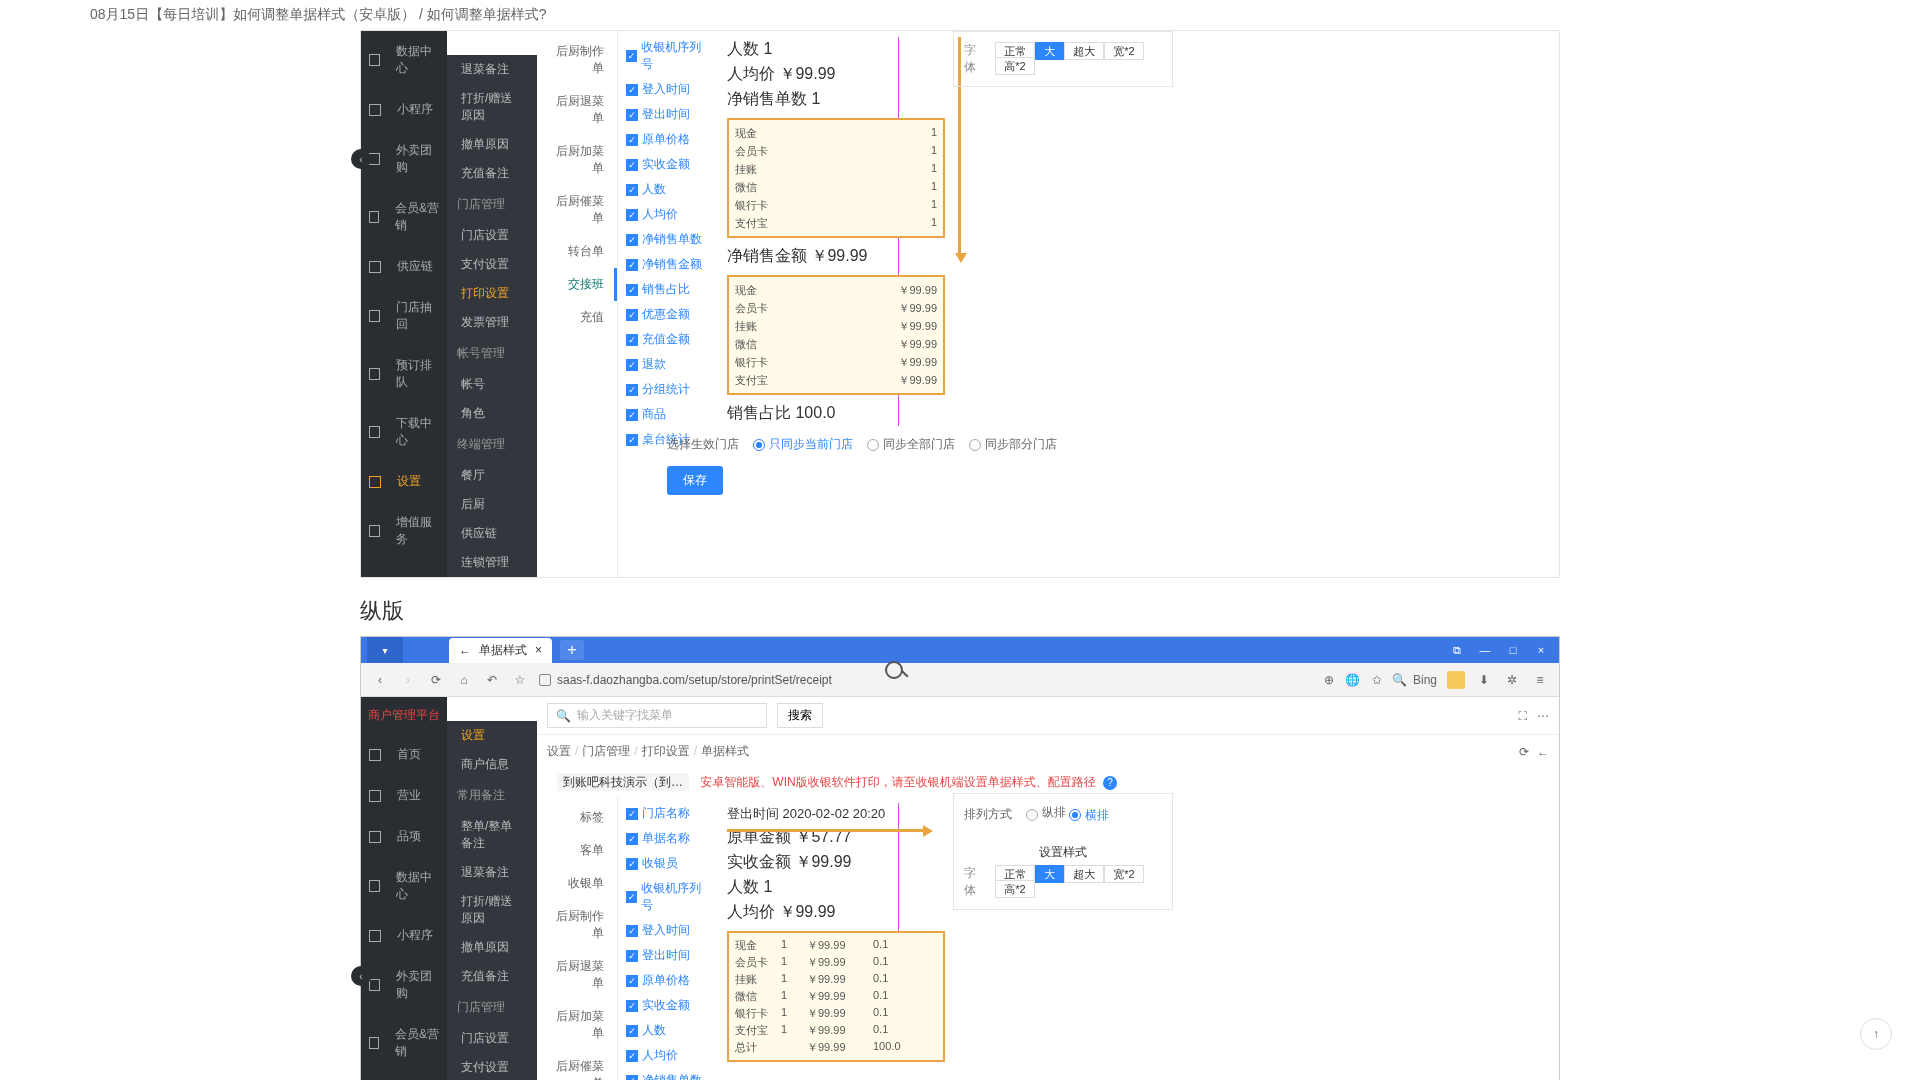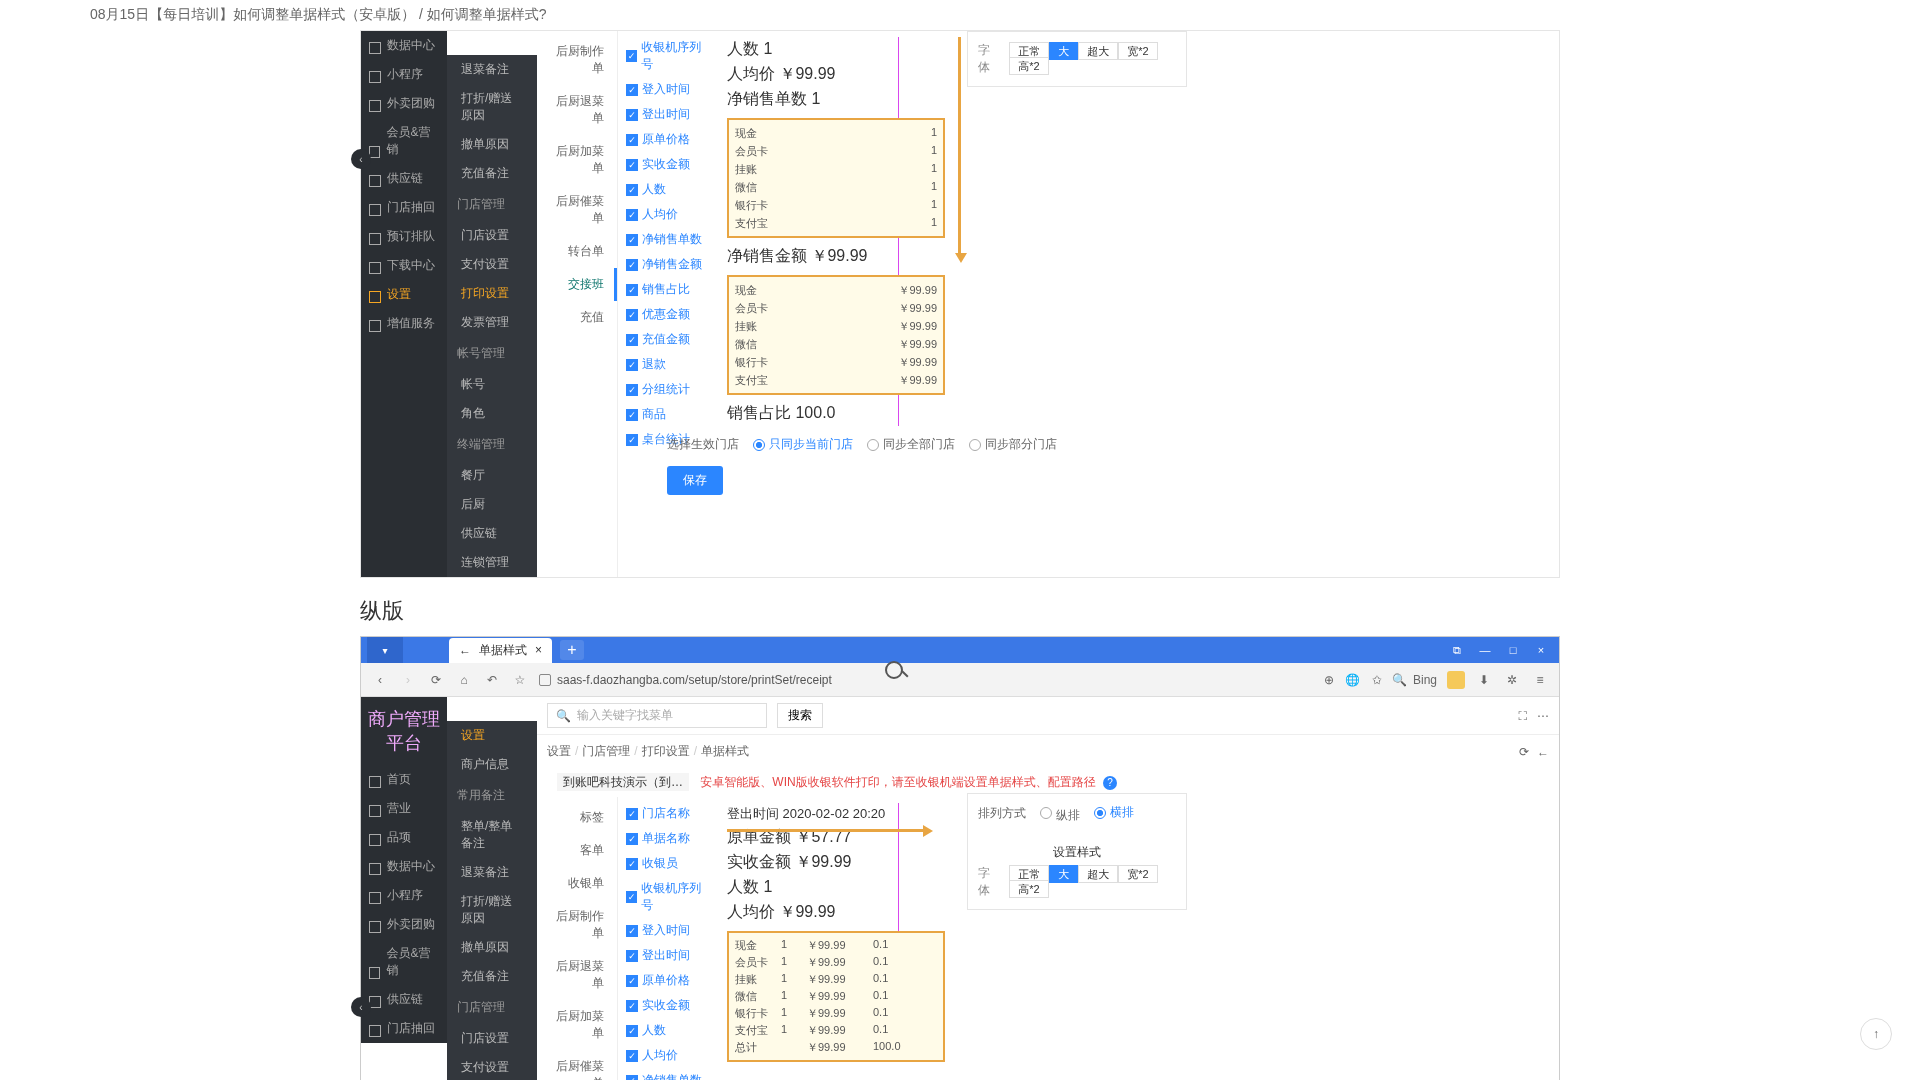--- a/index.html
+++ b/index.html
@@ -1,41 +1,41 @@
 <!DOCTYPE html>
 <html><head>
 <meta charset="utf-8">
 <style>
 * { box-sizing: border-box; margin: 0; padding: 0; }
 body { font-family: -apple-system, "Segoe UI", Arial, sans-serif; font-size: 12px; background: #fff; color: #333; }
 .page-title { padding: 6px 90px; font-size: 14px; color: #666; }
 .view-wrap { margin: 0 auto; width: 1200px; }
 .app { display: flex; border: 1px solid #e5e5e5; }
 .sidebar1 { width: 86px; background: #2a2e33; color: #aaa; font-size: 12px; position: relative; }
-.sidebar1 .item { padding: 6px 8px; display: flex; align-items: flex-end; gap: 6px; cursor: pointer; }
+.sidebar1 .item { padding: 12px 8px; display: flex; align-items: center; gap: 16px; cursor: pointer; }
 .sidebar1 .item.active { color: #f5a623; }
 .sidebar1 .ico { width: 12px; height: 12px; border: 1px solid currentColor; display: inline-block; }
 .collapse-btn { position: absolute; left: -10px; top: 118px; width: 20px; height: 20px; border-radius: 50%; background: #2a2e33; color: #ccc; display: flex; align-items: center; justify-content: center; font-size: 10px; }
 .sidebar2 { width: 90px; background: #33373d; color: #bbb; margin-top: 24px; }
 .sidebar2 .group-title { padding: 8px 10px; font-size: 12px; color: #999; }
 .sidebar2 .sitem { padding: 6px 14px; cursor: pointer; font-size: 12px; }
 .sidebar2 .sitem.active { color: #f5a623; }
 .col3 { width: 80px; padding-top: 4px; }
 .col3 .t { padding: 8px 10px; text-align: right; font-size: 12px; color: #666; border-right: 3px solid transparent; cursor: pointer; }
 .col3 .t.active { color: #0f766e; border-right-color: #2b86ff; }
 .col4 { width: 100px; border-left: 1px solid #eee; padding-top: 4px; }
 .col4 .citem { display: flex; align-items: center; gap: 4px; padding: 4px 8px; font-size: 12px; color: #2b86ff; cursor: pointer; }
 .col4 .cb { width: 12px; height: 12px; background: #2b86ff; display: inline-flex; align-items: center; justify-content: center; color: #fff; font-size: 9px; }
 .preview { flex: 1; padding: 6px 10px; position: relative; }
 .receipt { border-right: 1px solid #d946ef; padding-right: 10px; width: 172px; }
 .receipt .line { padding: 2px 0; font-size: 13px; color: #333; }
 .receipt .big { font-size: 16px; }
 .pay-table { border: 2px solid #e8a542; background: #fffbe8; margin: 6px 0; padding: 4px 6px; width: 218px; }
 .pay-table .row { display: flex; justify-content: space-between; font-size: 11px; padding: 1.5px 0; color: #555; }
-.side-panel { position: absolute; left: 250px; top: 0; width: 220px; border: 1px solid #e5e5e5; padding: 10px; }
+.side-panel { position: absolute; left: 236px; top: 0; width: 220px; border: 1px solid #e5e5e5; padding: 10px; }
 .fontrow { display: flex; gap: 4px; align-items: center; }
 .fontrow .lbl { color: #888; font-size: 12px; margin-right: 6px; }
 .fbtn { border: 1px solid #ddd; padding: 2px 8px; font-size: 11px; cursor: pointer; background: #fff; }
 .fbtn.active { background: #2b86ff; color: #fff; border-color: #2b86ff; }
 .arrow-down { position: absolute; left: 238px; top: 6px; width: 10px; height: 220px; }
 .arrow-down .line { width: 3px; height: 100%; background: #e8a542; margin-left: 3px; }
 .arrow-down .head { width: 0; height: 0; border-left: 6px solid transparent; border-right: 6px solid transparent; border-top: 10px solid #e8a542; position: absolute; bottom: -6px; }
 .footer-row { padding: 10px 0 6px 0; display: flex; align-items: center; gap: 14px; font-size: 12px; color: #666; margin-left: -60px; }
 .radio { width: 12px; height: 12px; border-radius: 50%; border: 1px solid #aaa; display: inline-block; vertical-align: middle; margin-right: 4px; }
 .radio.checked { border-color: #2b86ff; background: radial-gradient(#2b86ff 40%, #fff 45%); }
@@ -66,21 +66,21 @@
 .style-title { text-align: center; font-size: 12px; padding: 10px 0 4px 0; }
 .horiz-table { border: 2px solid #e8a542; background: #fffbe8; margin: 6px 0; padding: 4px 6px; width: 218px; }
 .horiz-table .row { display: grid; grid-template-columns: 40px 20px 60px 30px; font-size: 11px; padding: 1px 0; color: #555; gap: 6px; }
 .arrow-right { position: absolute; left: 10px; top: 28px; width: 200px; height: 12px; }
 .arrow-right .ln { height: 3px; background: #e8a542; width: 100%; margin-top: 4px; }
 .arrow-right .hd { width: 0; height: 0; border-top: 6px solid transparent; border-bottom: 6px solid transparent; border-left: 10px solid #e8a542; position: absolute; right: -6px; top: 0; }
 .caption-text { position: absolute; left: 0px; top: 44px; font-size: 30px; font-weight: 600; color: #f08a28; white-space: nowrap; z-index: 5; }
 .magnifier { position: absolute; left: 524px; top: -2px; width: 18px; height: 18px; border: 2px solid #555; border-radius: 50%; }
 .magnifier::after { content: ""; position: absolute; width: 8px; height: 2px; background: #555; right: -8px; bottom: 2px; transform: rotate(45deg); }
 .back-to-top { position: fixed; right: 28px; bottom: 30px; width: 32px; height: 32px; border: 1px solid #ddd; border-radius: 50%; display: flex; align-items: center; justify-content: center; color: #666; background: #fff; cursor: pointer; }
-.brand-title { text-align: center; color: #f0abfc; padding: 10px 0; font-size: 18px; background: #2a2e33; }
+.brand-title { text-align: center; color: #ef4444; padding: 10px 0; font-size: 12px; background: #2a2e33; }
 .tab-dropdown { width: 36px; height: 26px; background: #2f66cc; color: #fff; display: flex; align-items: center; justify-content: center; font-size: 10px; }
 </style>
 </head>
 <body>
 
 <div class="page-title">08月15日【每日培训】如何调整单据样式（安卓版） / 如何调整单据样式?</div>
 
 <div class="view-wrap">
 
 <div class="app">
@@ -538,21 +538,21 @@
                     <span>总计</span>
                     <span></span>
                     <span>￥99.99</span>
                     <span>100.0</span>
                   </div>
                 </div>
           </div>
           <div class="side-panel" style="top:-4px;">
             <div class="paylayout">
               <span>排列方式</span>
-              <span id="layoutopts"><span style="display: inline-flex; align-items: flex-start; margin-right: 14px;">
+              <span id="layoutopts"><span style="display: inline-flex; align-items: flex-end; margin-right: 3px;">
                       <span class="radio"></span>
                       <span style="color:#666">纵排</span>
                     </span><span style="display: inline-flex; align-items: center; margin-right: 14px;">
                       <span class="radio checked"></span>
                       <span style="color:#2b86ff">横排</span>
                     </span></span>
             </div>
             <div class="style-title">设置样式</div>
             <div class="fontrow">
               <span class="lbl">字体</span>

